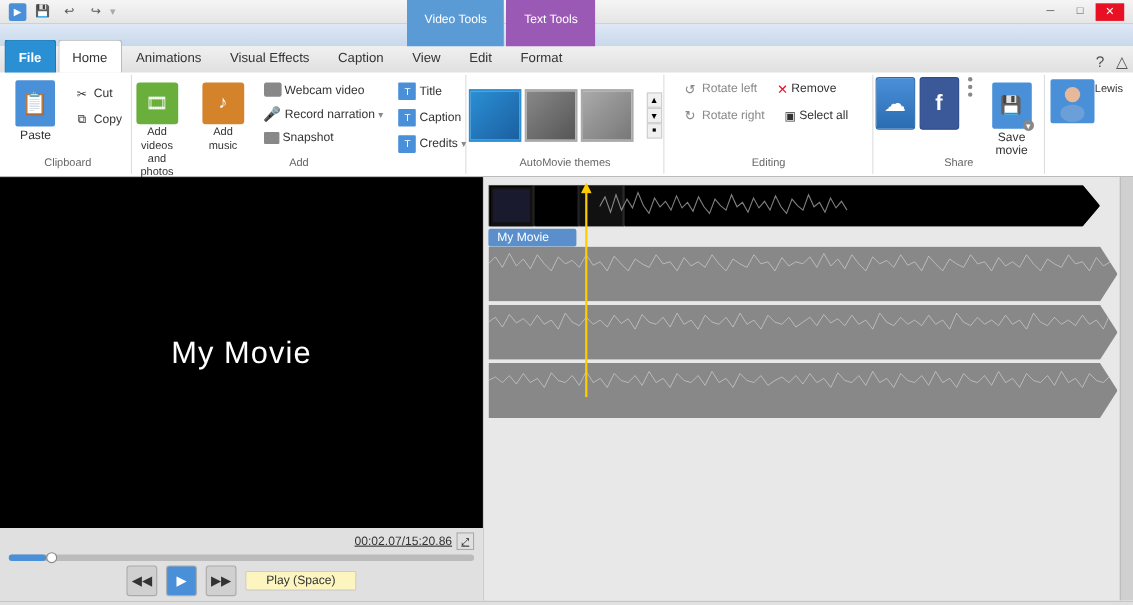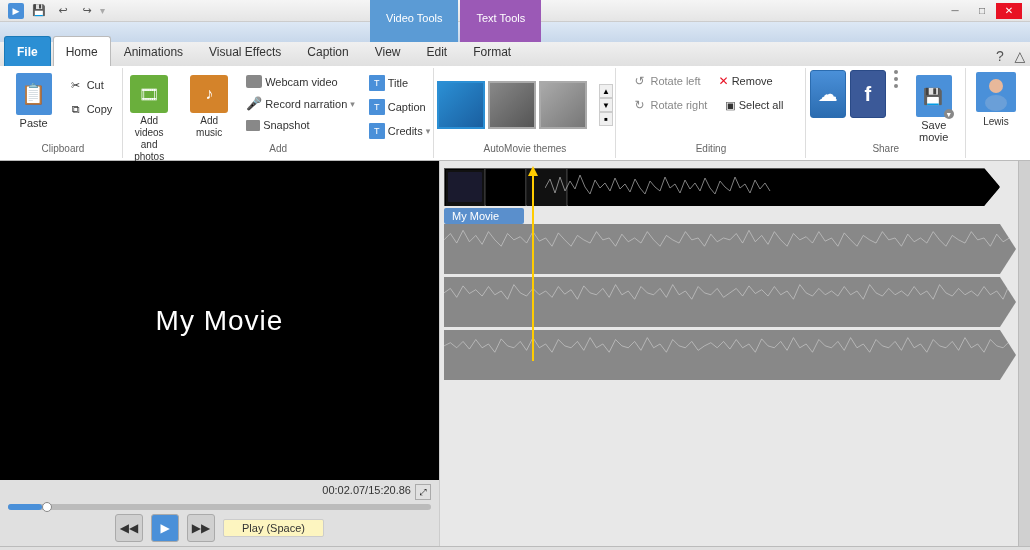--- a/index.html
+++ b/index.html
@@ -206,22 +206,24 @@
       padding: 4px 8px;
       display: flex;
       flex-direction: column;
       gap: 4px;
     }
     .preview-time {
       text-align: right;
       font-size: 11px;
       color: #333;
       display: flex;
+      align-items: center;
       justify-content: flex-end;
       gap: 4px;
+      text-decoration: underline;
     }
     .fullscreen-btn {
       width: 16px; height: 16px;
       background: none; border: 1px solid #aaa;
       cursor: pointer; display: flex; align-items: center; justify-content: center;
       font-size: 9px;
     }
     .seek-bar { width: 100%; height: 6px; background: #bbb; border-radius: 3px; position: relative; cursor: pointer; }
     .seek-progress { width: 8%; height: 100%; background: #4a90d9; border-radius: 3px; }
     .seek-thumb { width: 10px; height: 10px; background: white; border: 1px solid #888; border-radius: 50%; position: absolute; left: 8%; top: -2px; }
@@ -503,21 +505,21 @@
           <span style="position:absolute;bottom:-2px;right:-2px;width:10px;height:10px;background:#888;border-radius:50%;font-size:8px;display:flex;align-items:center;justify-content:center;">▾</span>
         </div>
         <span class="save-label">Save<br>movie</span>
       </button>
     </div>
     <span class="ribbon-group-label">Share</span>
   </div>
 
   <div class="user-group ribbon-group">
     <div class="ribbon-group-content">
-      <div style="display:flex;flex-direction:column;align-items:center;cursor:pointer;">
+      <div style="display:flex;flex-direction:row;cursor:pointer;">
         <div class="user-avatar">
 
           <svg width="38" height="38" viewBox="0 0 38 38">
             <circle cx="19" cy="13" r="7" fill="#e8b89a"></circle>
             <ellipse cx="19" cy="30" rx="11" ry="8" fill="#6a9fd8"></ellipse>
           </svg>
         </div>
         <span class="user-name">Lewis</span>
       </div>
     </div>

